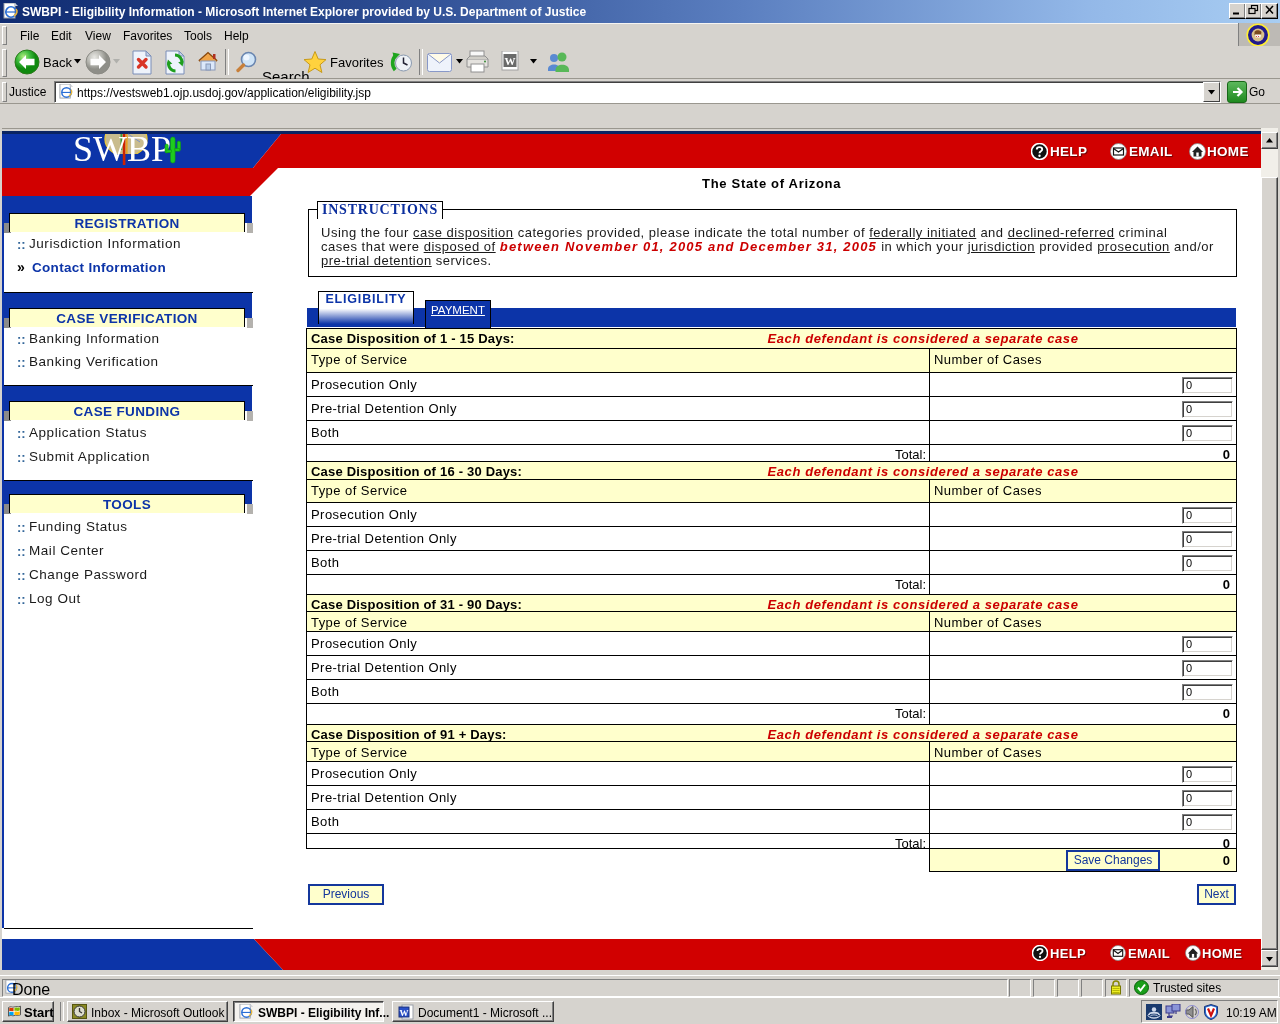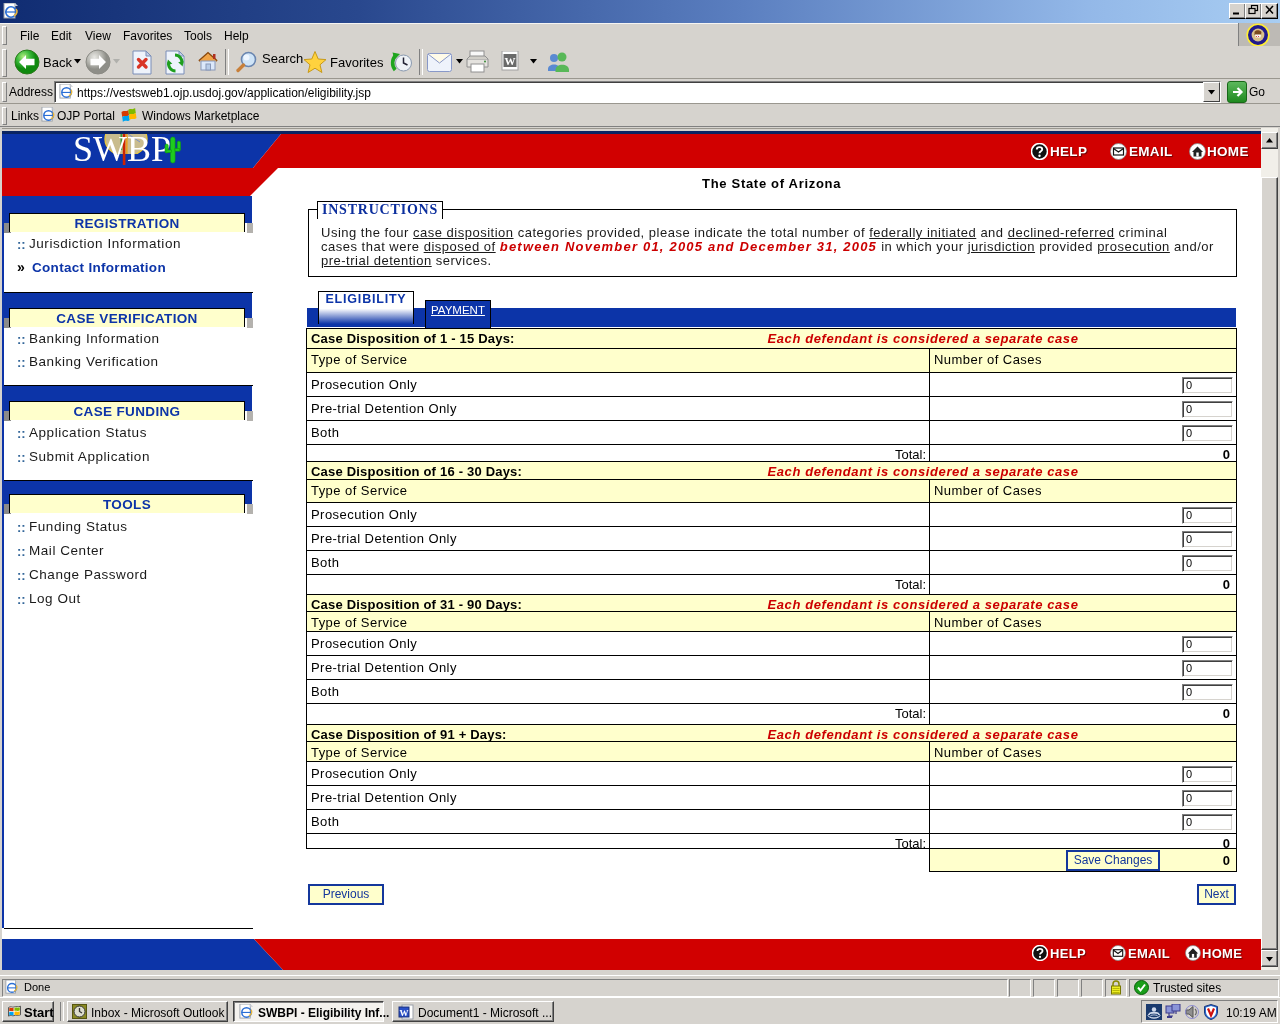--- a/index.html
+++ b/index.html
@@ -36,20 +36,21 @@
 <body>
 <div id="root">
   <div id="titlebar">
     <svg class="abs" style="left:3px;top:3px" width="16" height="16" viewBox="0 0 16 16">
         <rect x="1" y="0" width="11" height="15" fill="#fff" stroke="#9aa0a8" stroke-width="1"></rect>
         <path d="M12 0 L15 3 L12 3 Z" fill="#c8ccd4"></path>
         <circle cx="8" cy="9" r="5.2" fill="none" stroke="#2a6fd6" stroke-width="1.6"></circle>
         <path d="M2 9 L14 9" stroke="#2a6fd6" stroke-width="1.2"></path>
         <path d="M13 6 C15 8 14 11 11 13" stroke="#e8b43a" stroke-width="1.6" fill="none"></path>
       </svg>
+    <div class="abs" style="left:22px;top:5px;font-size:12px;font-weight:bold;color:#fff">SWBPI - Eligibility Information - Microsoft Internet Explorer provided by U.S. Department of Justice</div>
     <div class="wbtn" style="left:1229px"><svg width="13" height="12" viewBox="0 0 13 12">
           <rect x="2" y="8.5" width="6" height="2" fill="#000"></rect>
         </svg></div>
     <div class="wbtn" style="left:1245px"><svg width="13" height="12" viewBox="0 0 13 12">
           <rect x="4.5" y="1.5" width="6" height="5" fill="none" stroke="#000" stroke-width="1.2"></rect>
           <rect x="2" y="4.5" width="6" height="5" fill="#d6d3ce" stroke="#000" stroke-width="1.2"></rect>
         </svg></div>
     <div class="wbtn" style="left:1261px"><svg width="13" height="12" viewBox="0 0 13 12">
           <path d="M3 2 L10 9.5 M10 2 L3 9.5" stroke="#000" stroke-width="1.5"></path>
         </svg></div>
@@ -121,21 +122,21 @@
         <rect x="5" y="11" width="14" height="9" fill="#dce8fa" stroke="#8898b8"></rect>
         <rect x="10" y="14" width="4.5" height="6" fill="#b8cce8" stroke="#8898b8"></rect>
         <rect x="17" y="4" width="2.5" height="5" fill="#b03020"></rect>
       </svg>
     <div class="sep" style="left:225px;top:3px;height:26px"></div>
     <svg class="abs" style="left:235px;top:4px" width="24" height="24" viewBox="0 0 24 24">
         <circle cx="13.5" cy="9.5" r="7" fill="#cfe4f7" stroke="#6a86b0" stroke-width="1.6"></circle>
         <circle cx="11.5" cy="7.5" r="3" fill="#eef6ff"></circle>
         <path d="M8.5 15 L3 20.5" stroke="#c8803a" stroke-width="3.4" stroke-linecap="round"></path>
       </svg>
-    <div class="abs" style="left:262px;top:5px;font-size:13px">Search</div>
+    <div class="abs" style="left:262px;top:22px;font-size:15px">Search</div>
     <svg class="abs" style="left:303px;top:4px" width="24" height="24" viewBox="0 0 24 24">
         <path d="M12 1.5 L15.2 9 L23 9.6 L17 14.8 L18.9 22.5 L12 18.2 L5.1 22.5 L7 14.8 L1 9.6 L8.8 9 Z" fill="#ffd23e" stroke="#c89a18"></path>
       </svg>
     <div class="abs" style="left:330px;top:9px;font-size:13px">Favorites</div>
     <svg class="abs" style="left:389px;top:4px" width="25" height="25" viewBox="0 0 25 25">
         <circle cx="14.5" cy="13" r="8" fill="#eef2f6" stroke="#8a9ab0"></circle>
         <path d="M14.5 7.5 L14.5 13 L18.5 15" stroke="#223" stroke-width="1.5" fill="none"></path>
         <path d="M6.2 20 A 11 11 0 0 1 7 5" fill="none" stroke="#1ea51e" stroke-width="3.6"></path>
         <path d="M3.5 2.5 L11 4 L5.5 9.5 Z" fill="#1ea51e"></path>
       </svg>
@@ -164,60 +165,41 @@
       </svg>
     <svg class="abs" style="left:545px;top:4px" width="26" height="24" viewBox="0 0 26 24">
         <circle cx="9" cy="8" r="4" fill="#5a8ad2"></circle>
         <path d="M3 19 C3 13 15 13 15 19 L15 21 L3 21 Z" fill="#5a8ad2"></path>
         <circle cx="17" cy="7" r="4.5" fill="#58b858"></circle>
         <path d="M10.5 20 C10.5 13 24 13 24 20 L24 22 L10.5 22 Z" fill="#58b858"></path>
       </svg>
   </div>
   <div id="addrbar">
     <div class="grip" style="left:2px;top:3px;height:18px"></div>
-    <div class="abs" style="left:9px;top:6px;font-size:12px;color:#000">Address</div>
+    <div class="abs" style="left:9px;top:6px;font-size:12px;color:#000">Justice</div>
     <div class="abs" style="left:54px;top:2px;width:1165px;height:20px;background:#fff;border:1px solid;border-color:#808080 #fff #fff #808080;box-shadow:inset 1px 1px 0 #404040"></div>
     <svg class="abs" style="left:59px;top:5px" width="15" height="15" viewBox="0 0 16 16">
         <rect x="1" y="0" width="11" height="15" fill="#fff" stroke="#9aa0a8"></rect>
         <path d="M12 0 L15 3 L12 3 Z" fill="#c8ccd4"></path>
         <circle cx="8" cy="9" r="5" fill="none" stroke="#2a6fd6" stroke-width="1.6"></circle>
         <path d="M3 9 L13 9" stroke="#2a6fd6" stroke-width="1.2"></path>
         <path d="M12.6 6 C14.6 8 13.6 11 10.6 13" stroke="#e8b43a" stroke-width="1.5" fill="none"></path>
       </svg>
     <div class="abs" style="left:77px;top:7px;font-size:12px;color:#000">https://vestsweb1.ojp.usdoj.gov/application/eligibility.jsp</div>
     <div class="abs" style="left:1203px;top:3px;width:15px;height:18px;background:#d6d3ce;border:1px solid #fff;border-right-color:#404040;border-bottom-color:#404040">
         <svg style="position:absolute;left:4px;top:7px" width="7" height="5">
           <path d="M0 0 L7 0 L3.5 4.5 Z" fill="#000"></path>
         </svg>
       </div>
     <div class="abs" style="left:1227px;top:2px;width:18px;height:20px;background:linear-gradient(#5cb85c,#1f8a1f);border:1px solid #186818;border-radius:3px">
         <svg style="position:absolute;left:4px;top:4px" width="14" height="12" viewBox="0 0 14 12">
           <path d="M1 6 L8 6 M5.5 2 L9.5 6 L5.5 10" stroke="#fff" stroke-width="2.2" fill="none"></path>
         </svg>
       </div>
     <div class="abs" style="left:1249px;top:6px;font-size:12px;color:#000">Go</div>
-  </div>
-  <div id="linksbar">
-    <div class="grip" style="left:2px;top:3px;height:16px"></div>
-    <div class="abs" style="left:11px;top:5px;font-size:12px;color:#000">Links</div>
-    <svg class="abs" style="left:41px;top:3px" width="15" height="15" viewBox="0 0 16 16">
-        <rect x="1" y="0" width="11" height="15" fill="#fff" stroke="#9aa0a8"></rect>
-        <path d="M12 0 L15 3 L12 3 Z" fill="#c8ccd4"></path>
-        <circle cx="8" cy="9" r="5" fill="none" stroke="#2a6fd6" stroke-width="1.6"></circle>
-        <path d="M3 9 L13 9" stroke="#2a6fd6" stroke-width="1.2"></path>
-        <path d="M12.6 6 C14.6 8 13.6 11 10.6 13" stroke="#e8b43a" stroke-width="1.5" fill="none"></path>
-      </svg>
-    <div class="abs" style="left:57px;top:5px;font-size:12px;color:#000">OJP Portal</div>
-    <svg class="abs" style="left:121px;top:3px" width="16" height="16" viewBox="0 0 16 16">
-        <path d="M1 4 C4 2 6 5 8 3 L8 8 C6 10 4 7 1 9 Z" fill="#d83b01" transform="rotate(-8 8 8)"></path>
-        <path d="M8 3 C10 1 12 4 15 2 L15 7 C12 9 10 6 8 8 Z" fill="#7fba00" transform="rotate(-8 8 8)"></path>
-        <path d="M1 9 C4 7 6 10 8 8 L8 13 C6 15 4 12 1 14 Z" fill="#00a4ef" transform="rotate(-8 8 8)"></path>
-        <path d="M8 8 C10 6 12 9 15 7 L15 12 C12 14 10 11 8 13 Z" fill="#ffb900" transform="rotate(-8 8 8)"></path>
-      </svg>
-    <div class="abs" style="left:142px;top:5px;font-size:12px;color:#000">Windows Marketplace</div>
   </div>
   <div id="client">
     <svg class="abs" style="left:0;top:0" width="1259" height="70">
       <rect x="0" y="0" width="1259" height="1" fill="#9a978f"></rect>
         <rect x="0" y="1" width="1259" height="2" fill="#d6d3ce"></rect>
         <rect x="0" y="3" width="1259" height="3" fill="#0a2462"></rect>
       <polygon points="0,6 279,6 251,40 0,40" fill="#0c34a8"></polygon>
       <polygon points="279,6 1259,6 1259,40 251,40" fill="#d10000"></polygon>
       <polygon points="0,40 276,40 248,68 0,68" fill="#d10000"></polygon>
       <g clip-path="url(#sunclip)">
@@ -488,21 +470,21 @@
   </div>
   <div id="statusbar">
     <div class="spane" style="left:2px;width:1004px"></div>
     <svg class="abs" style="left:5px;top:4px" width="14" height="14" viewBox="0 0 16 16">
         <rect x="1" y="0" width="11" height="15" fill="#fff" stroke="#9aa0a8"></rect>
         <path d="M12 0 L15 3 L12 3 Z" fill="#c8ccd4"></path>
         <circle cx="8" cy="9" r="5" fill="none" stroke="#2a6fd6" stroke-width="1.6"></circle>
         <path d="M3 9 L13 9" stroke="#2a6fd6" stroke-width="1.2"></path>
         <path d="M12.6 6 C14.6 8 13.6 11 10.6 13" stroke="#e8b43a" stroke-width="1.5" fill="none"></path>
       </svg>
-    <div class="abs" style="left:24px;top:5px;font-size:11px;color:#000">Done</div>
+    <div class="abs" style="left:12px;top:5px;font-size:16px;color:#000">Done</div>
     <div class="spane" style="left:1009px;width:20px"></div>
     <div class="spane" style="left:1033px;width:20px"></div>
     <div class="spane" style="left:1057px;width:20px"></div>
     <div class="spane" style="left:1081px;width:20px"></div>
     <div class="spane" style="left:1105px;width:20px"></div>
     <svg class="abs" style="left:1110px;top:4px" width="12" height="15" viewBox="0 0 12 15">
         <path d="M3 6 L3 4 a3 3 0 0 1 6 0 L9 6" fill="none" stroke="#888800" stroke-width="1.5"></path>
         <rect x="1.5" y="6" width="9" height="8" fill="#eeee22" stroke="#777700"></rect>
         <path d="M2.5 8.5 L9.5 8.5 M2.5 10.5 L9.5 10.5 M2.5 12.5 L9.5 12.5" stroke="#aaaa00" stroke-width="0.8"></path>
       </svg>

